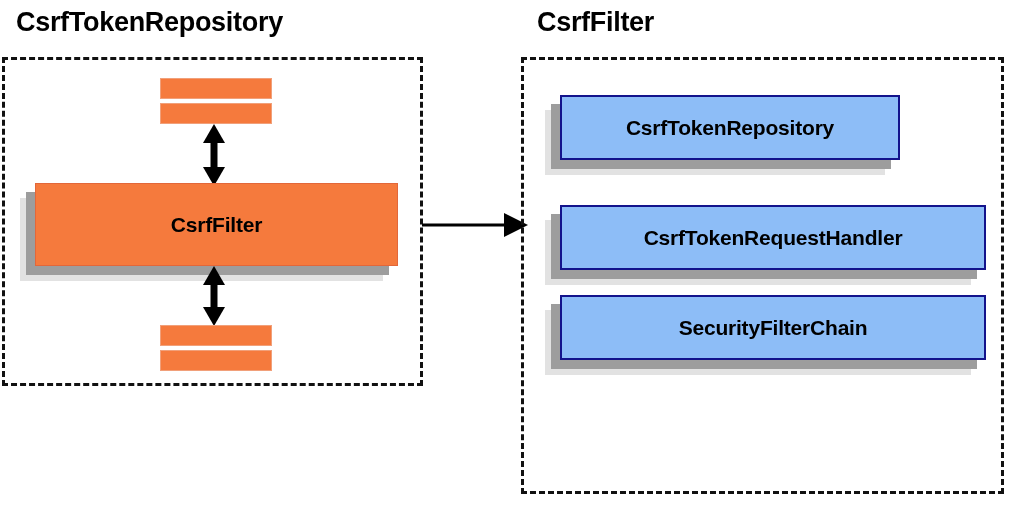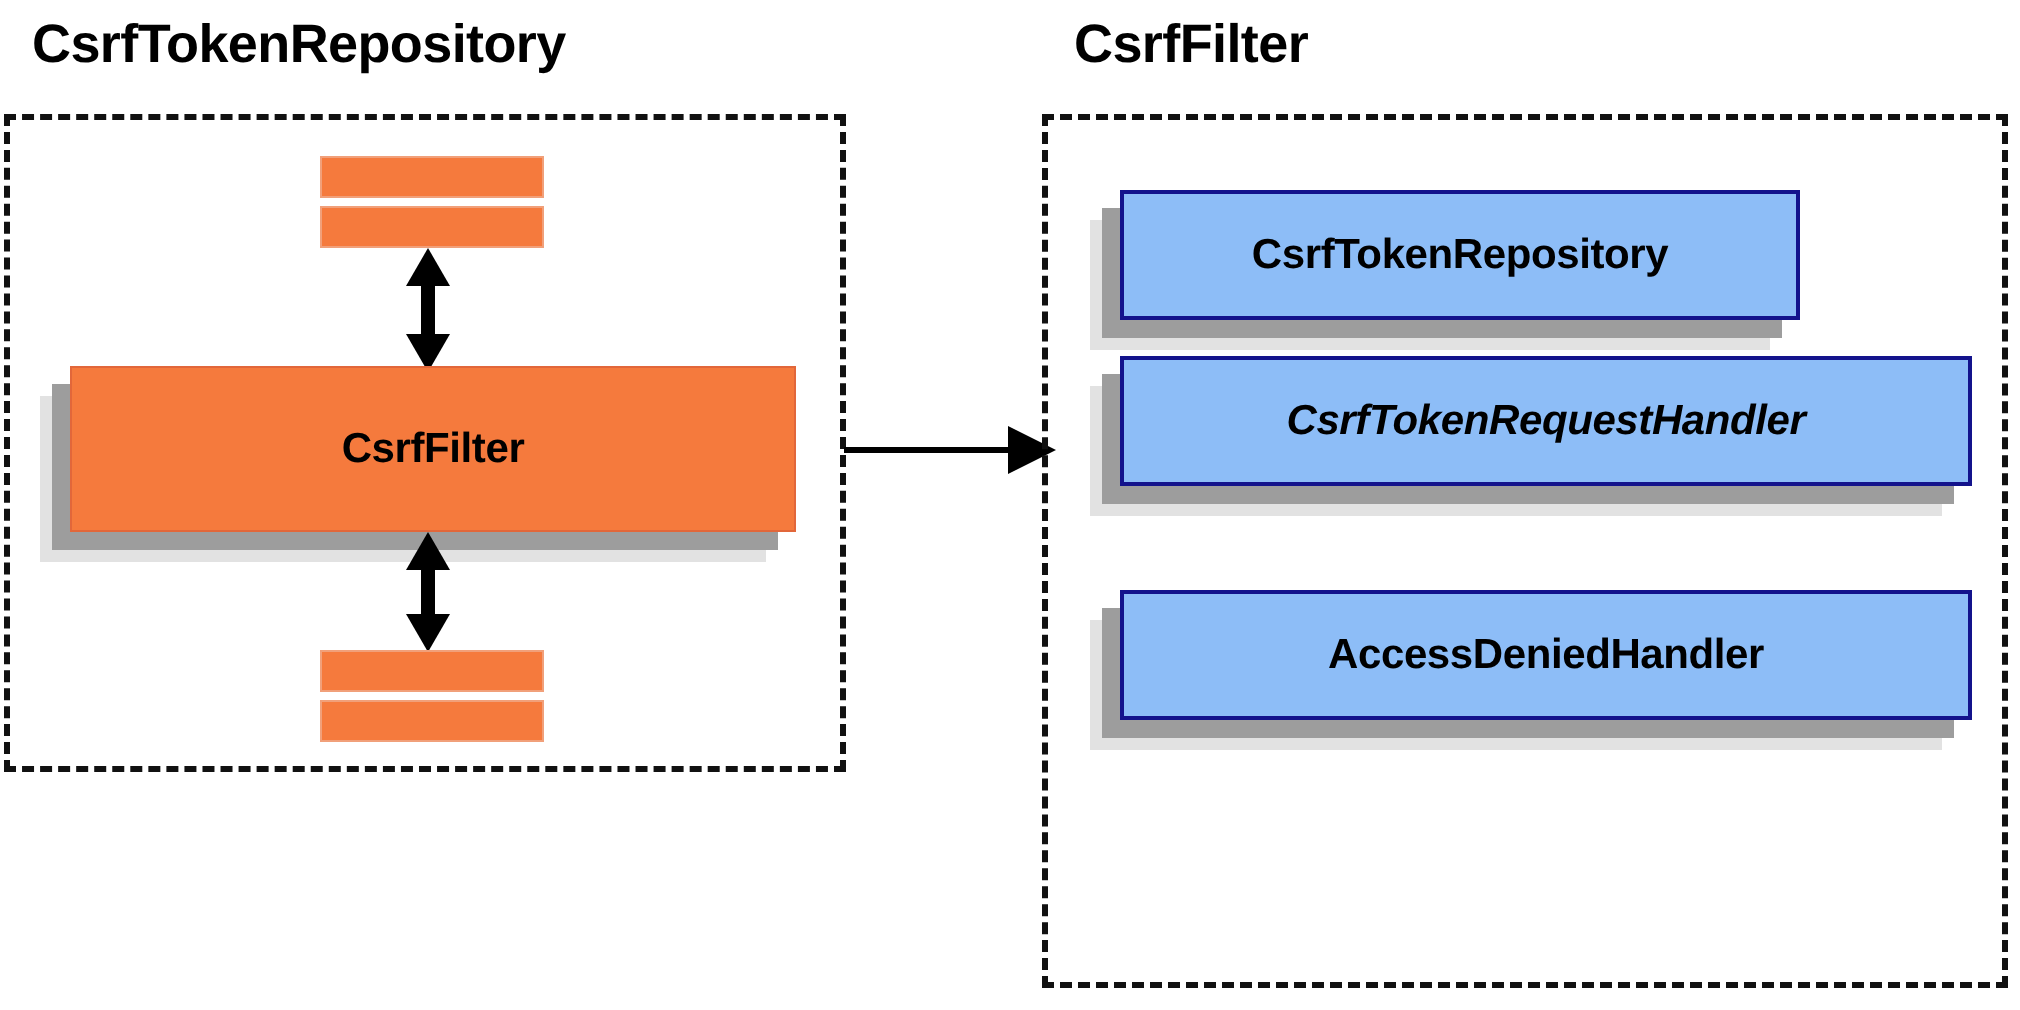--- a/index.html
+++ b/index.html
@@ -143,26 +143,26 @@
   </svg>
 
   <div id="group-right" class="group-box"></div>
 
   <div class="node node-blue" style="left:560px; top:95px; width:340px; height:65px;">
     <div class="shadow-far"></div>
     <div class="shadow-near"></div>
     <div class="face">CsrfTokenRepository</div>
   </div>
 
-  <div class="node node-blue" style="left:560px; top:178px; width:426px; height:65px;font-style:italic;">
+  <div class="node node-blue" style="left:560px; top:205px; width:426px; height:65px;">
     <div class="shadow-far"></div>
     <div class="shadow-near"></div>
     <div class="face">CsrfTokenRequestHandler</div>
   </div>
 
   <div class="node node-blue" style="left:560px; top:295px; width:426px; height:65px;">
     <div class="shadow-far"></div>
     <div class="shadow-near"></div>
-    <div class="face">AccessDeniedHandler</div>
+    <div class="face">SecurityFilterChain</div>
   </div>
 
 
 </div>
 
 </body></html>

